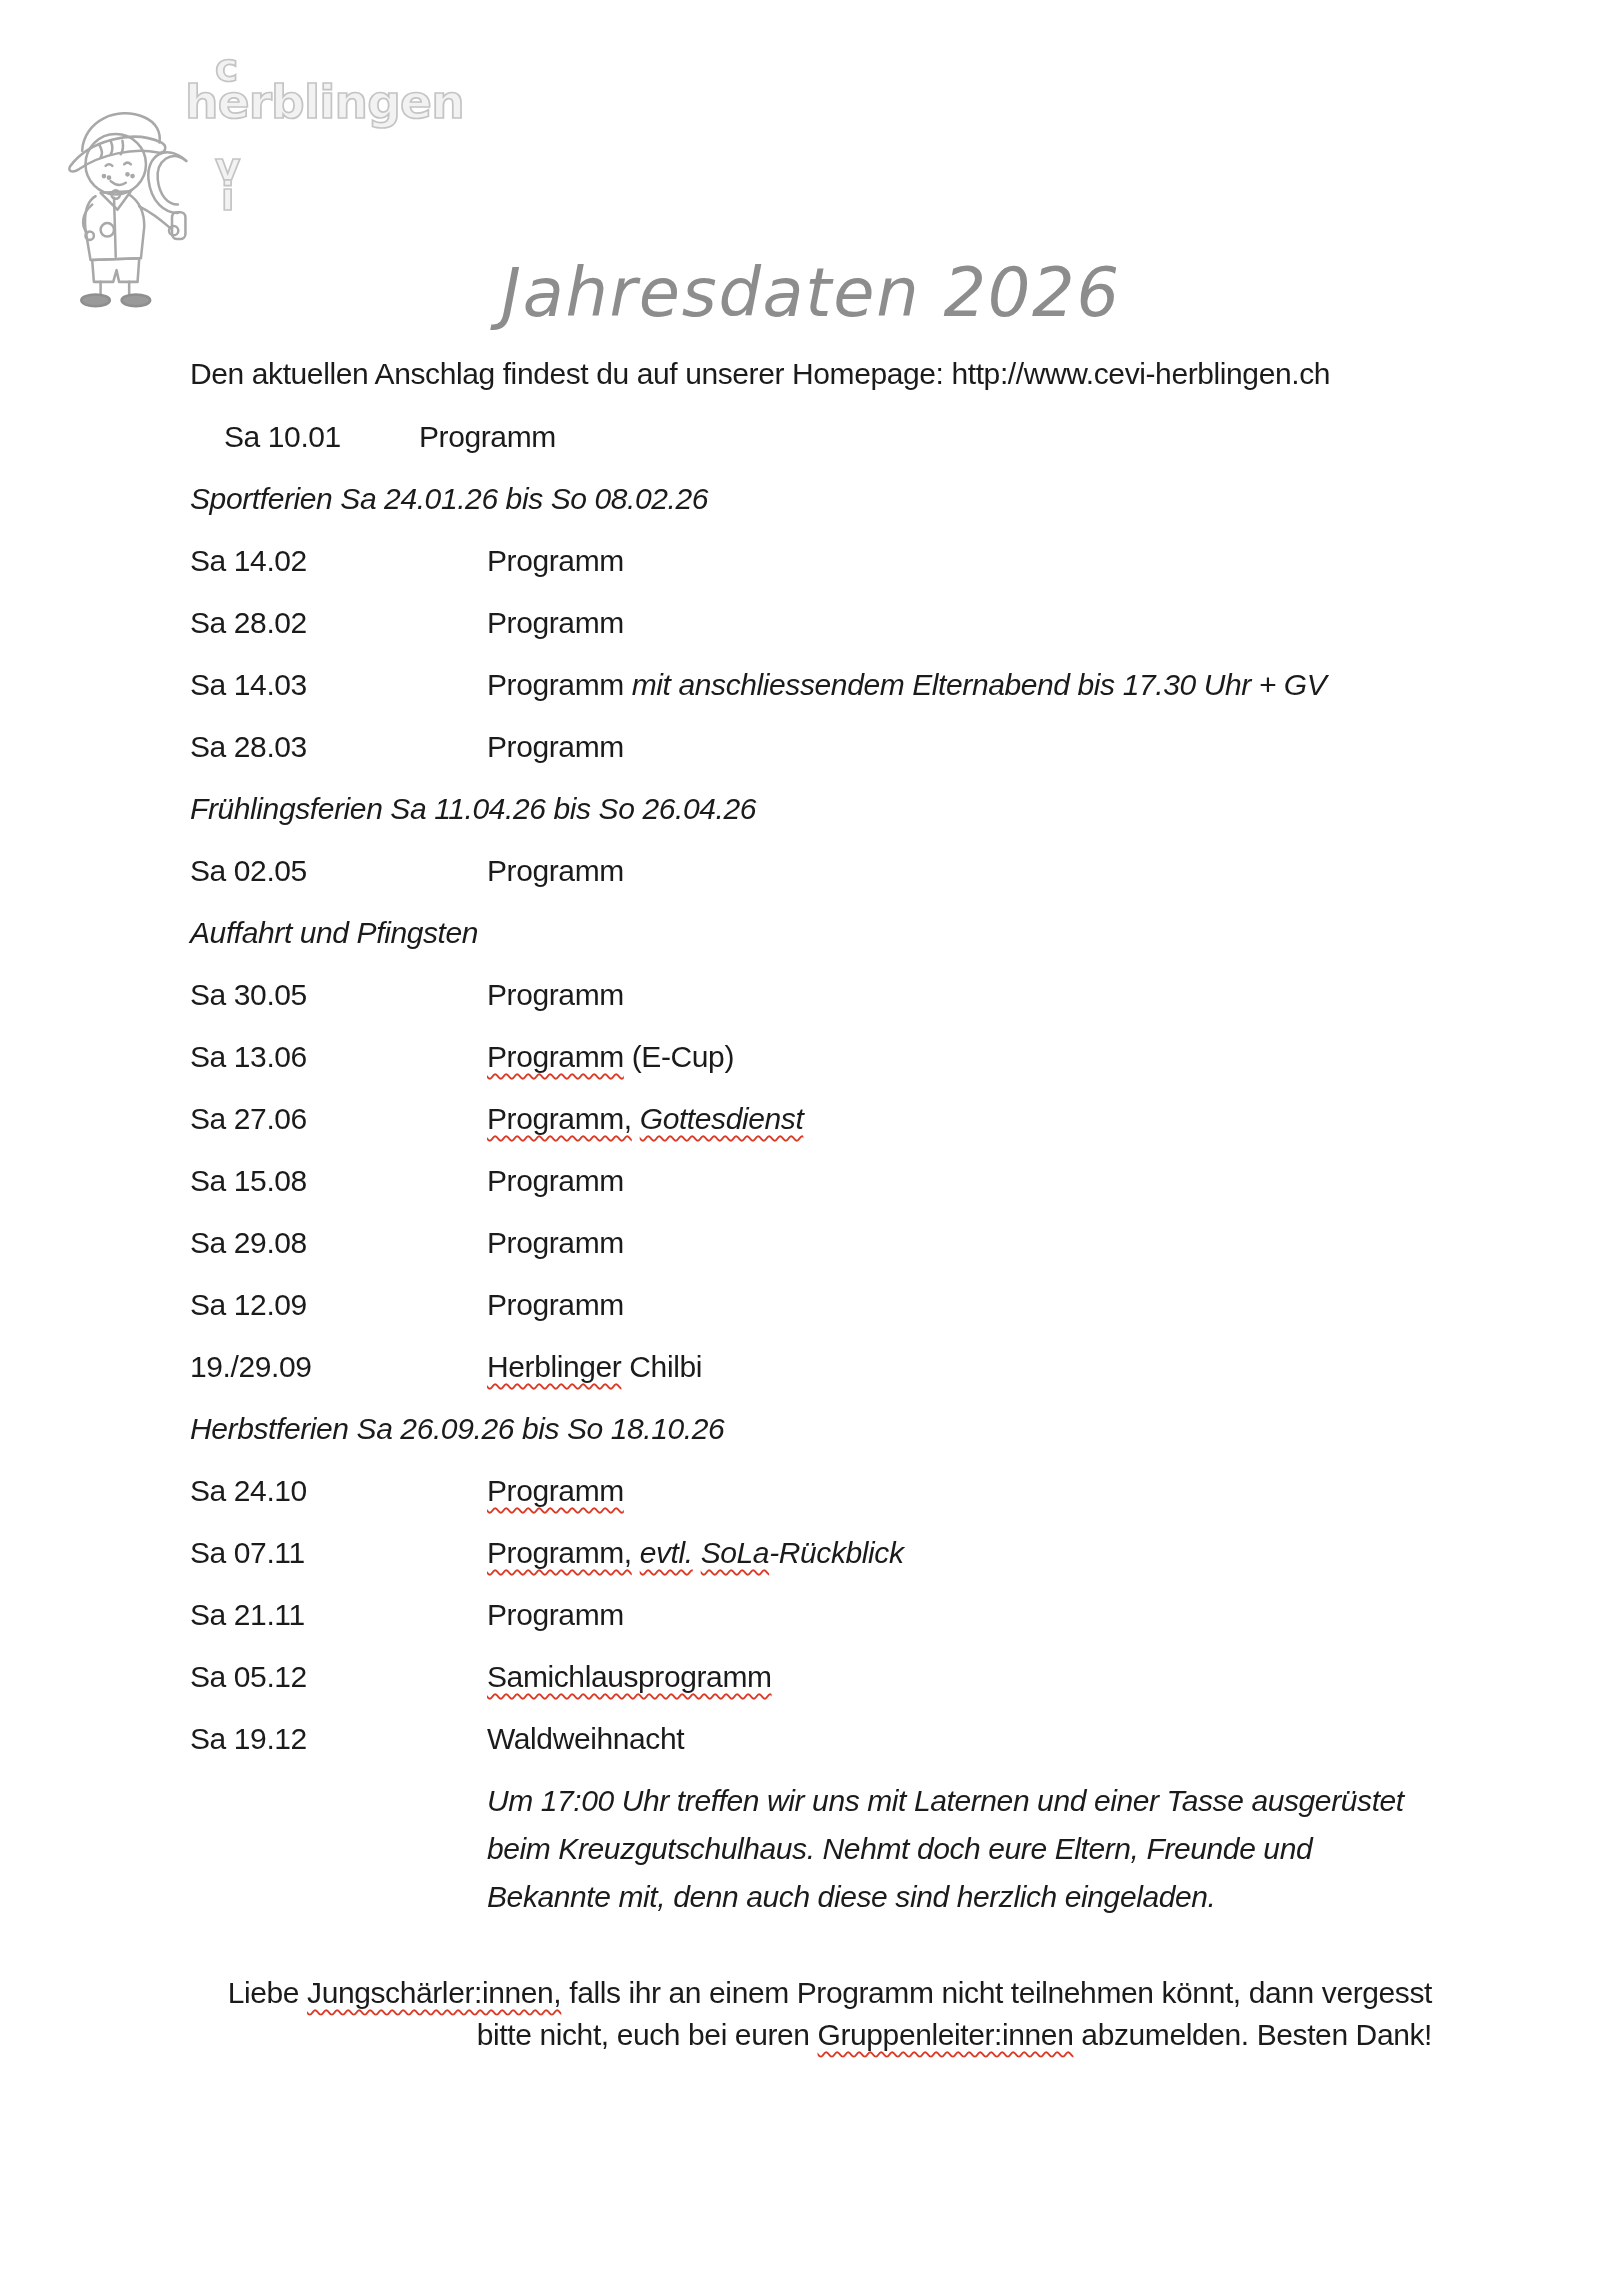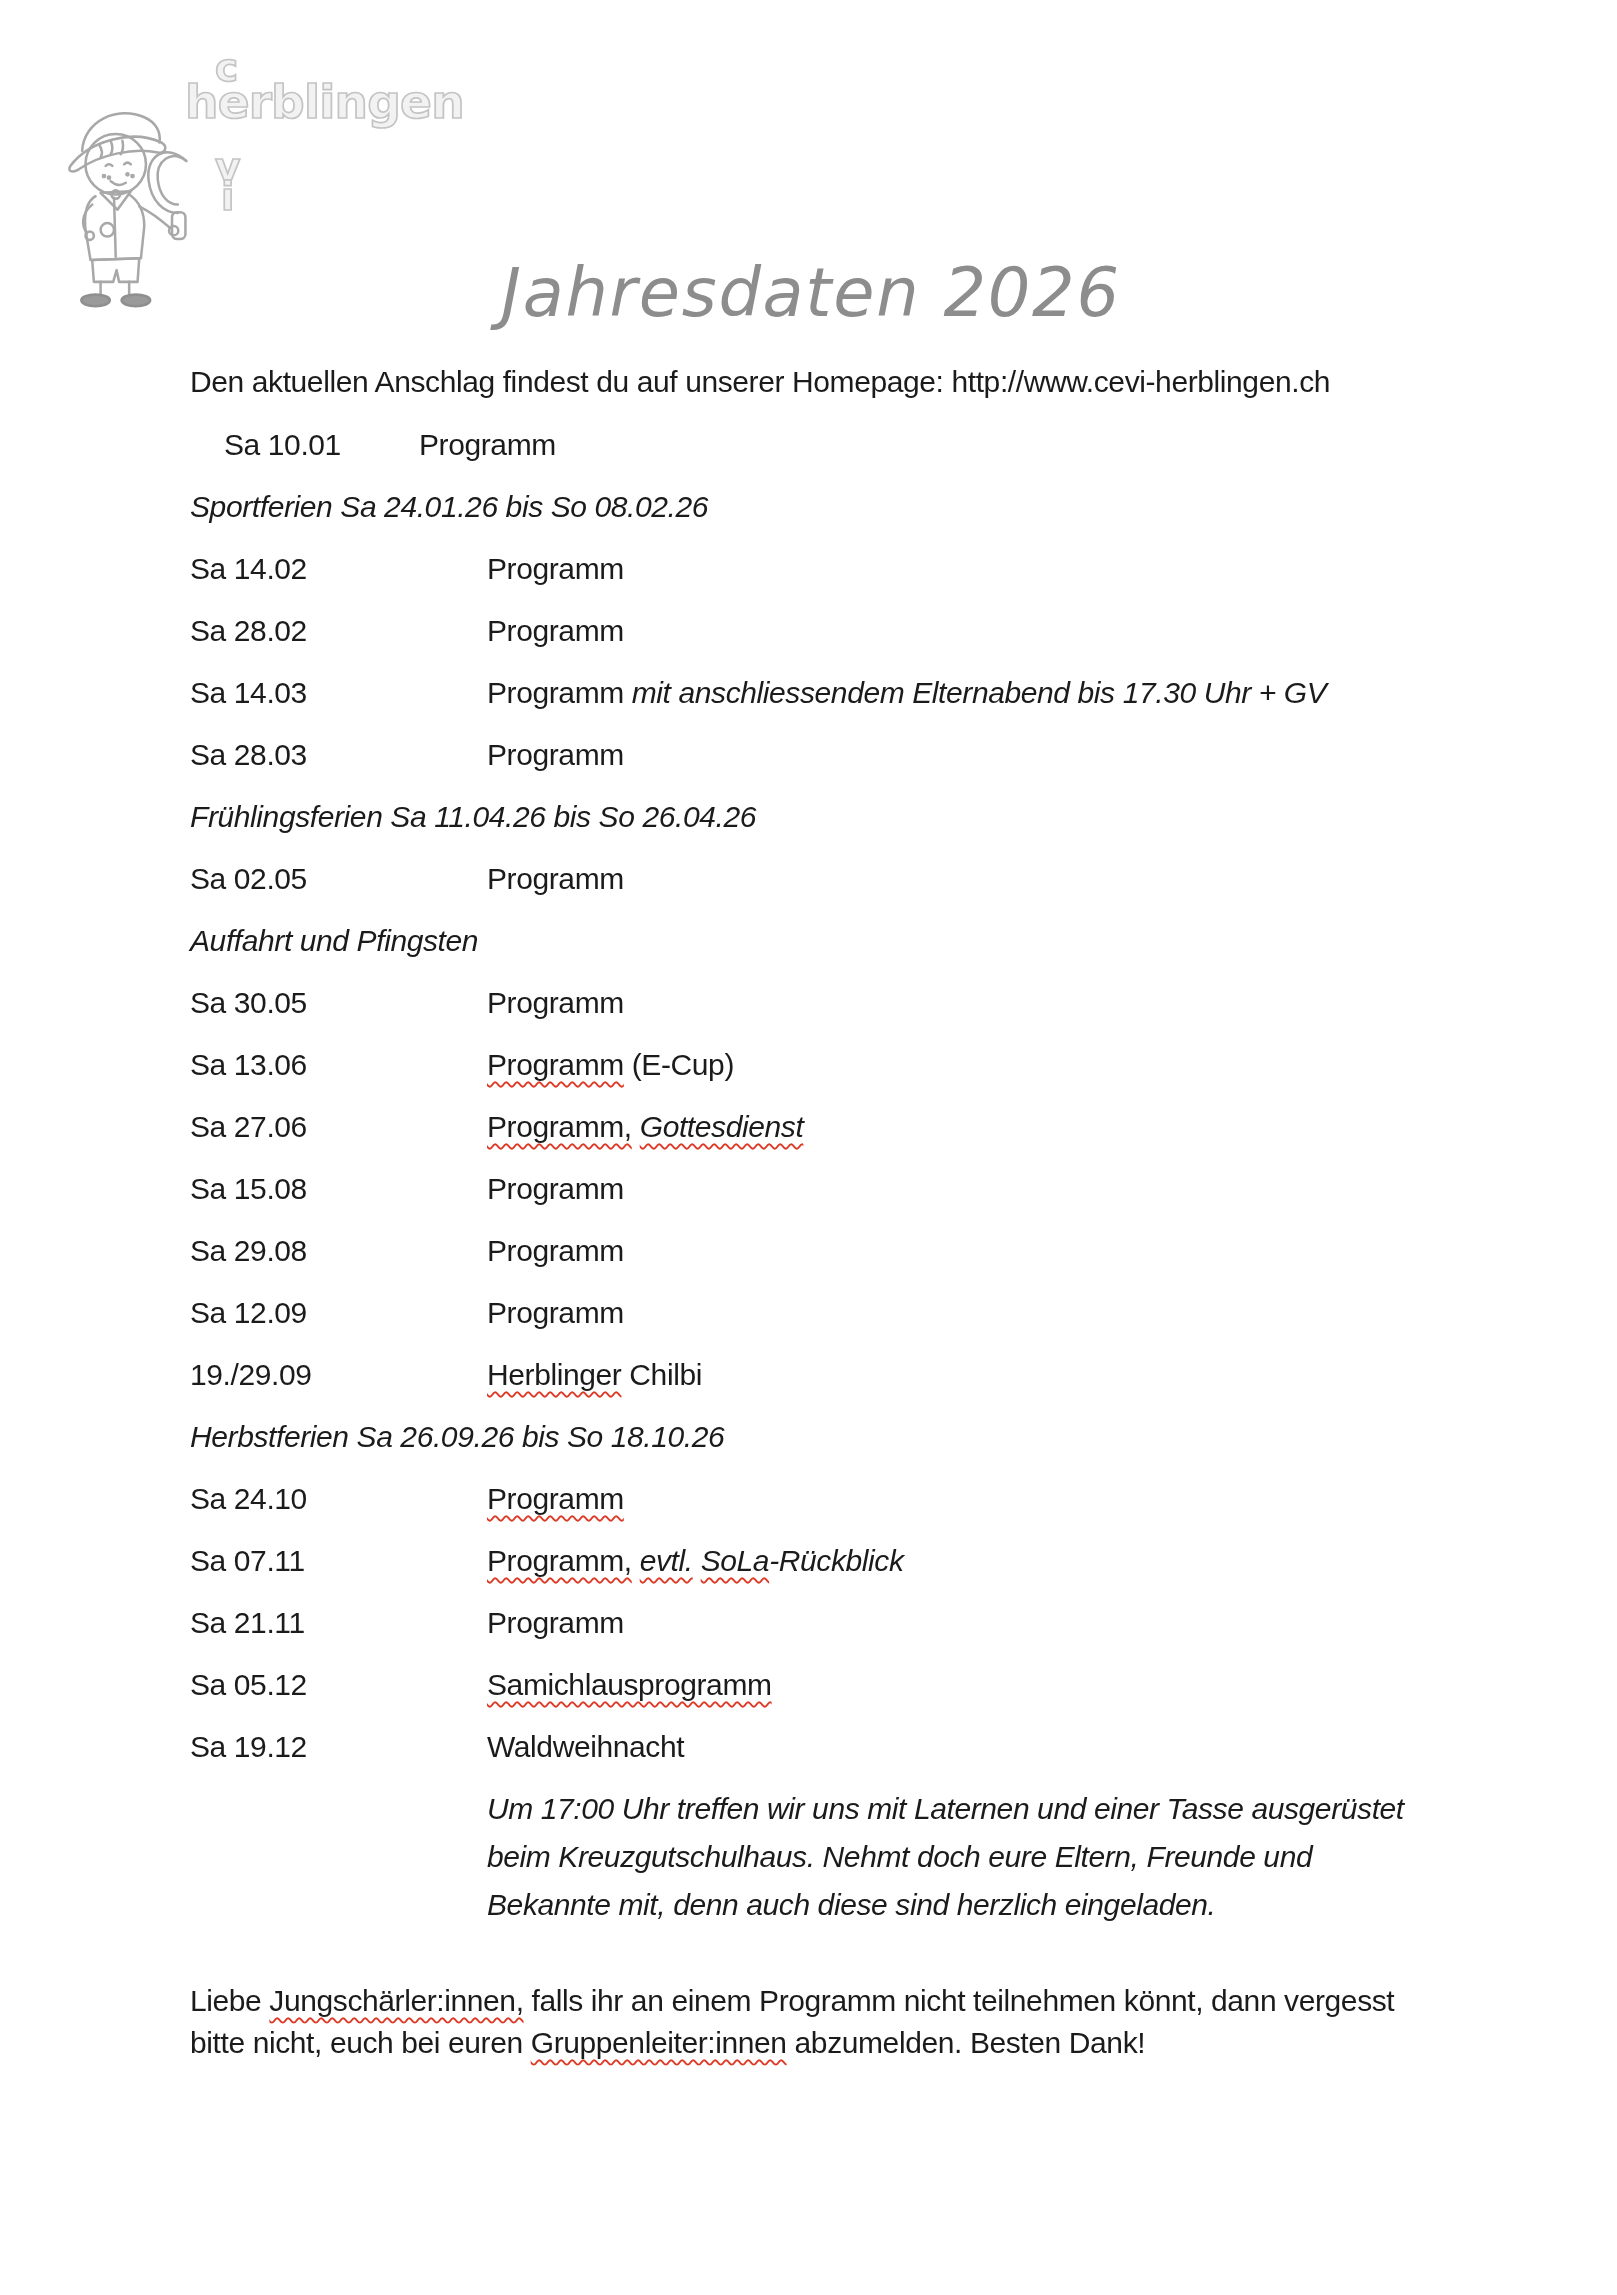--- a/index.html
+++ b/index.html
@@ -40,21 +40,21 @@
     font-family:"DejaVu Sans",cursive;
     font-style:italic;
     font-weight:400;
     font-size:67px;
     line-height:80px;
     letter-spacing:1.7px;
     color:var(--title_gray,#8d8d8d);
   }
 
   
-  .intro{margin:28px 0 0 0;}
+  .intro{margin:20px 0 0 0;}
   .schedule{margin-top:21px;}
   .row{display:flex;margin:0 0 20px 0;}
   .row .date{width:297px;flex:0 0 auto;}
   .row.short .date{width:195px;margin-left:34px;}
   .desc{white-space:pre-wrap;}
   .season{font-style:italic;margin:0 0 20px 0;}
   .it{font-style:italic;}
   .sq{
     text-decoration-line:underline;
     text-decoration-style:wavy;
@@ -66,20 +66,21 @@
   .note{
     font-style:italic;
     margin:-3.4px 0 0 297px;
     line-height:48px;
     white-space:pre-line;
   }
   .closing{
     margin:51px 0 0 0;
     line-height:42px;
     white-space:pre-wrap;
+    text-align:right;
   }
 </style>
 </head>
 <body>
 
 <div class="page">
 
   <div class="logo">
     <svg width="147" height="215" viewBox="0 0 175 255" fill="none" stroke="#a8a8a8" stroke-width="3" stroke-linecap="round" stroke-linejoin="round">
 

